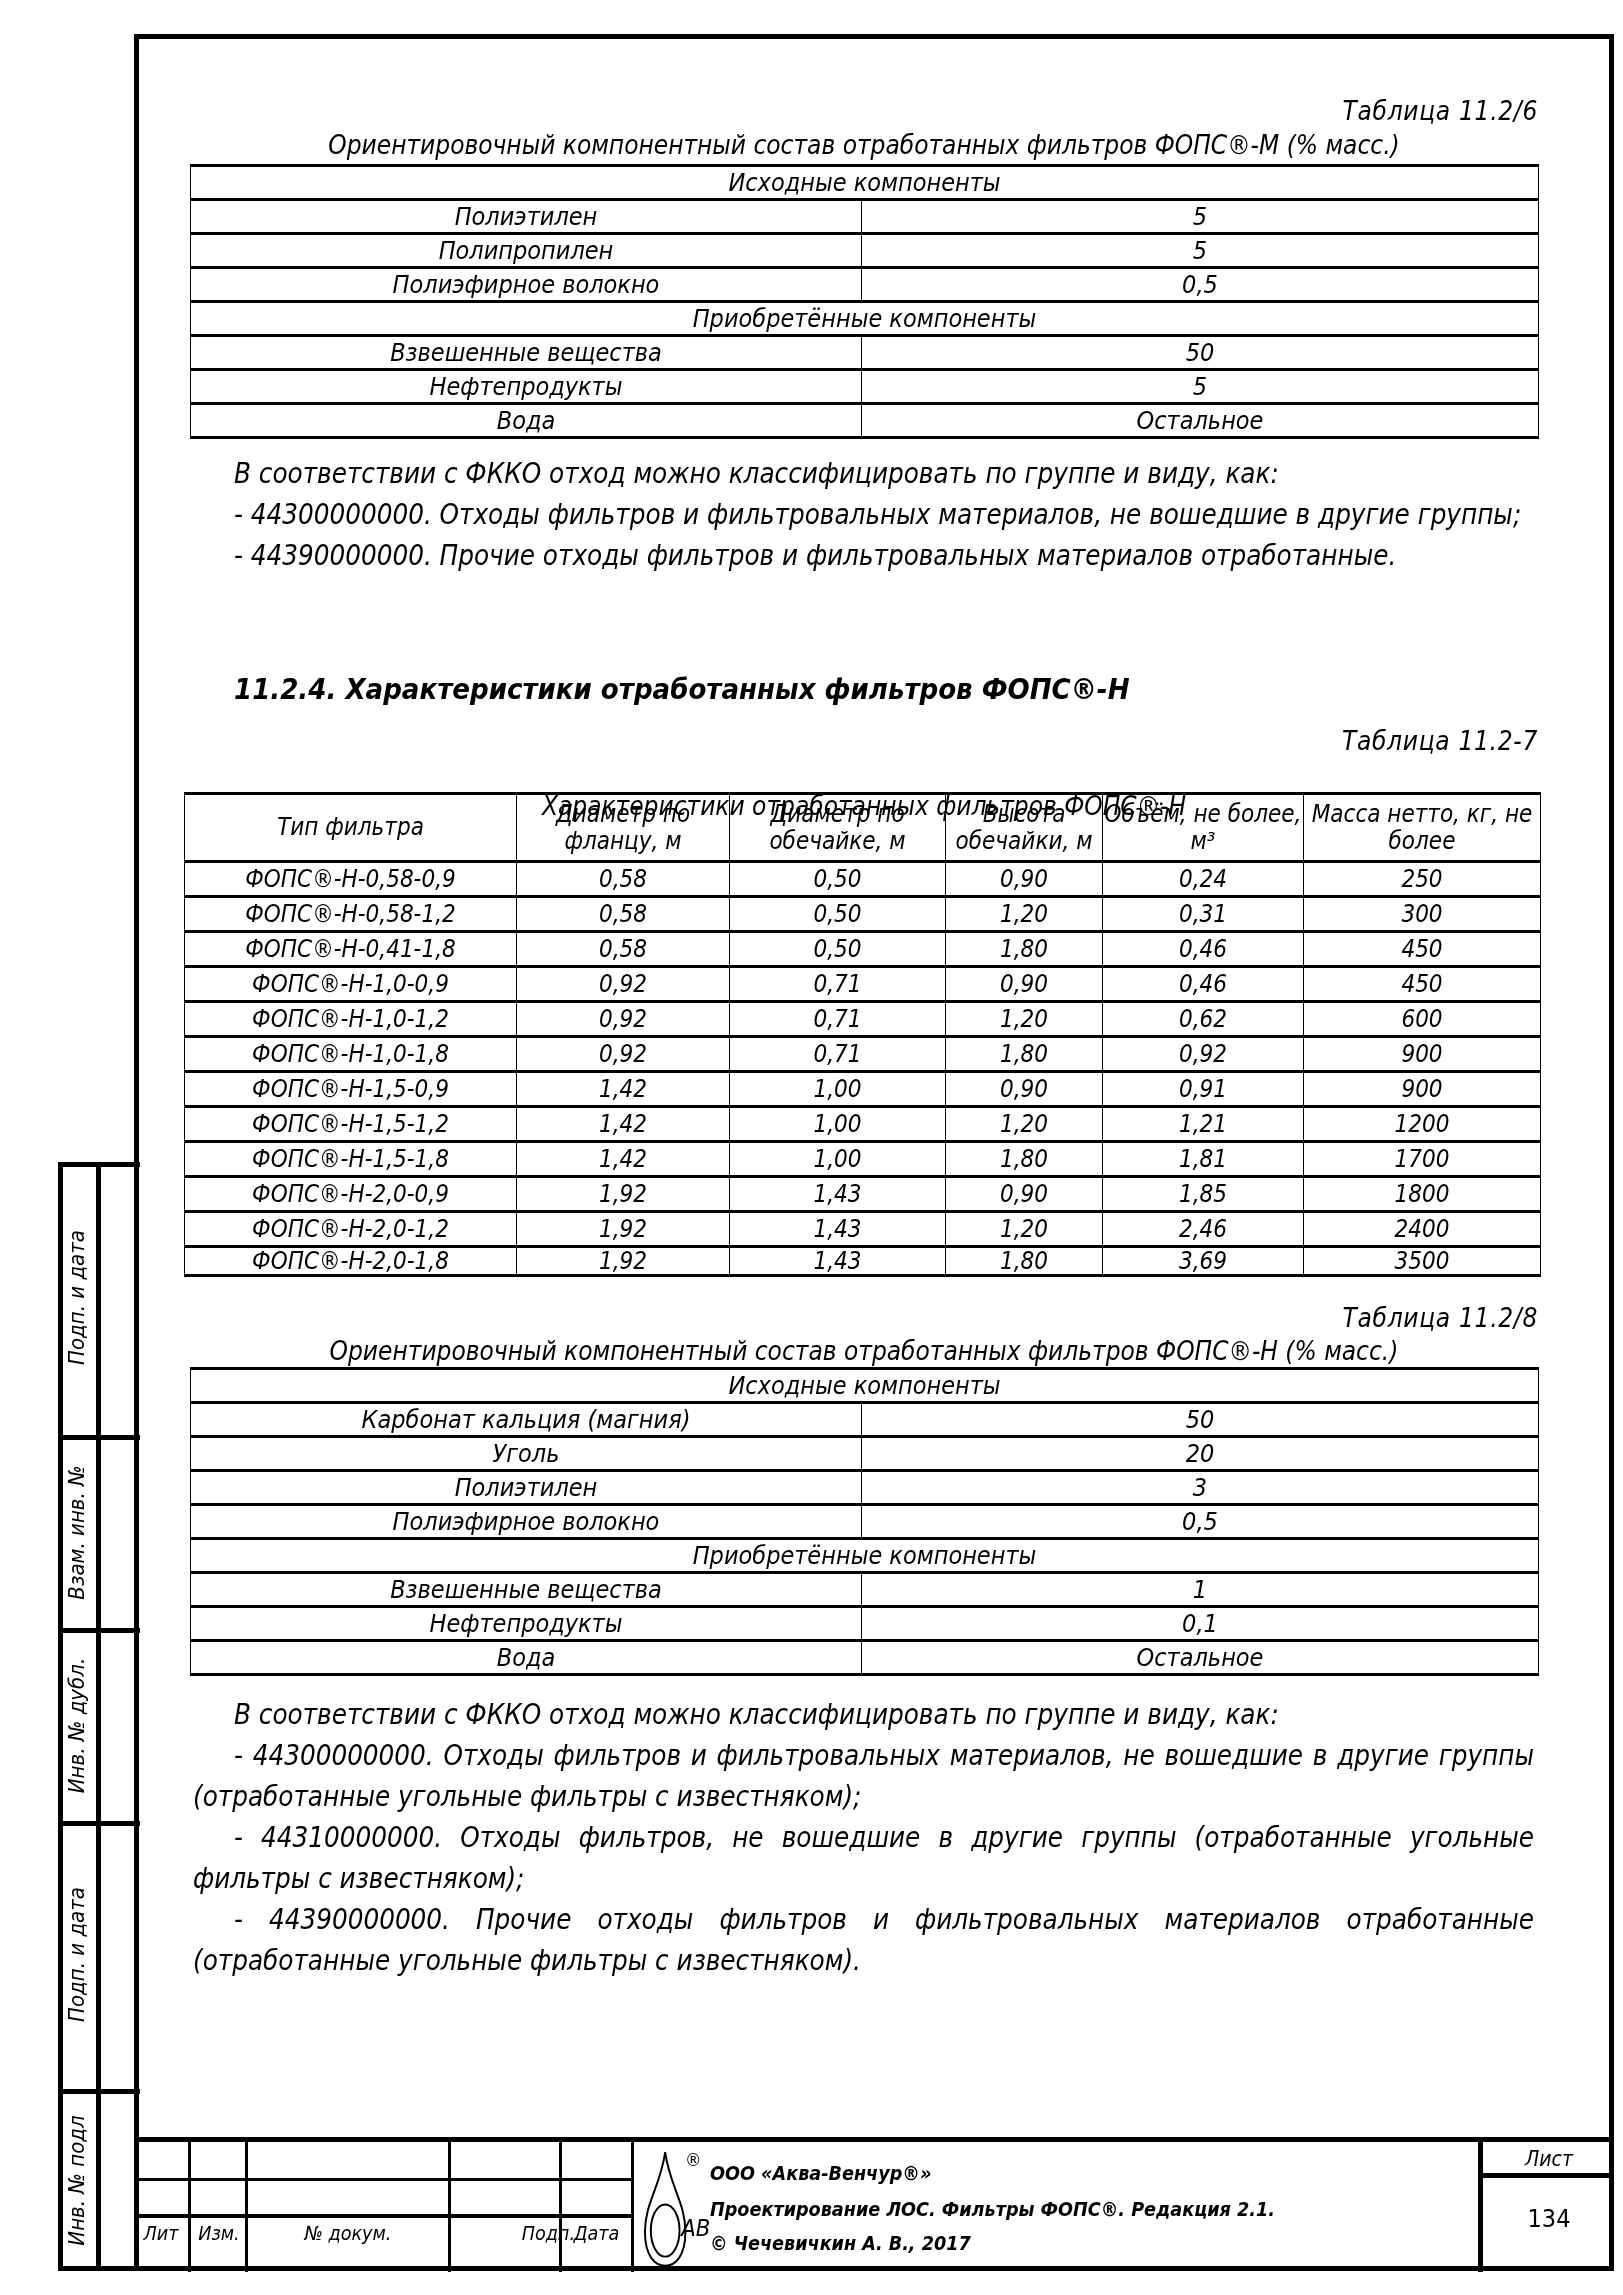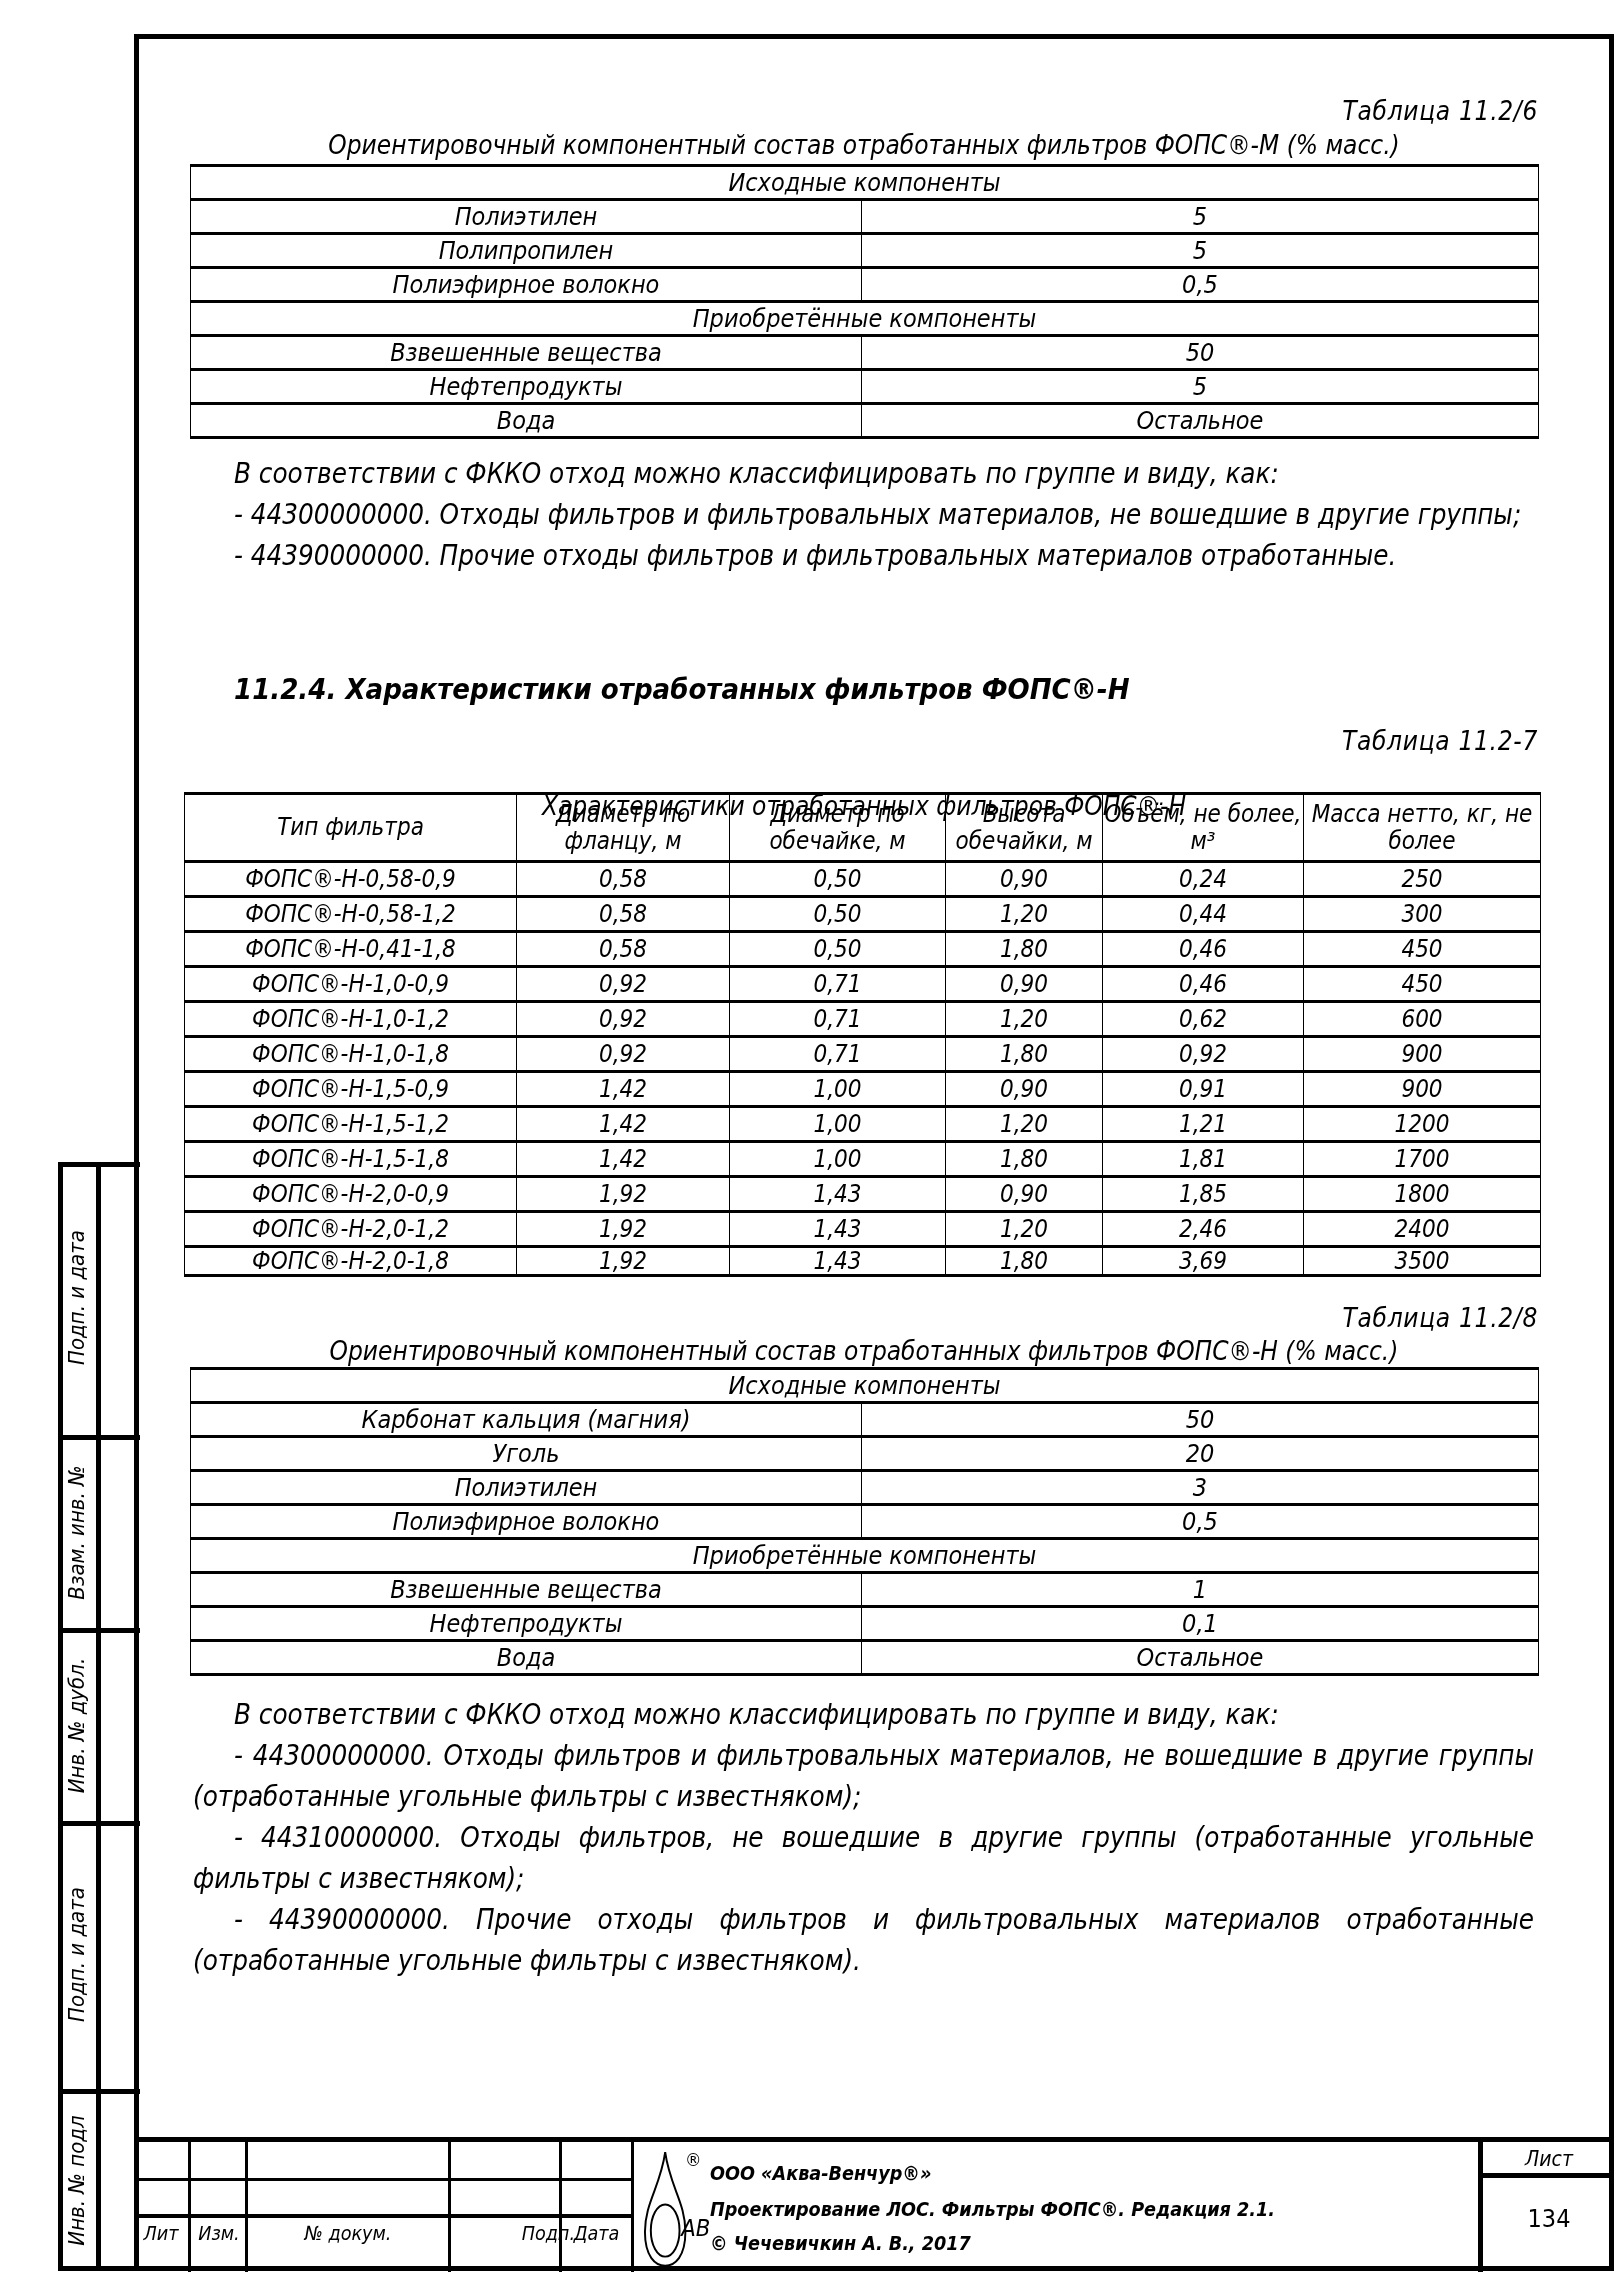--- a/index.html
+++ b/index.html
@@ -99,21 +99,21 @@
         <td>0,50</td>
         <td>0,90</td>
         <td>0,24</td>
         <td>250</td>
       </tr>
       <tr style="height: 35px;">
         <td>ФОПС®-Н-0,58-1,2</td>
         <td>0,58</td>
         <td>0,50</td>
         <td>1,20</td>
-        <td>0,44</td>
+        <td>0,31</td>
         <td>300</td>
       </tr>
       <tr style="height: 35px;">
         <td>ФОПС®-Н-0,41-1,8</td>
         <td>0,58</td>
         <td>0,50</td>
         <td>1,80</td>
         <td>0,46</td>
         <td>450</td>
       </tr>

